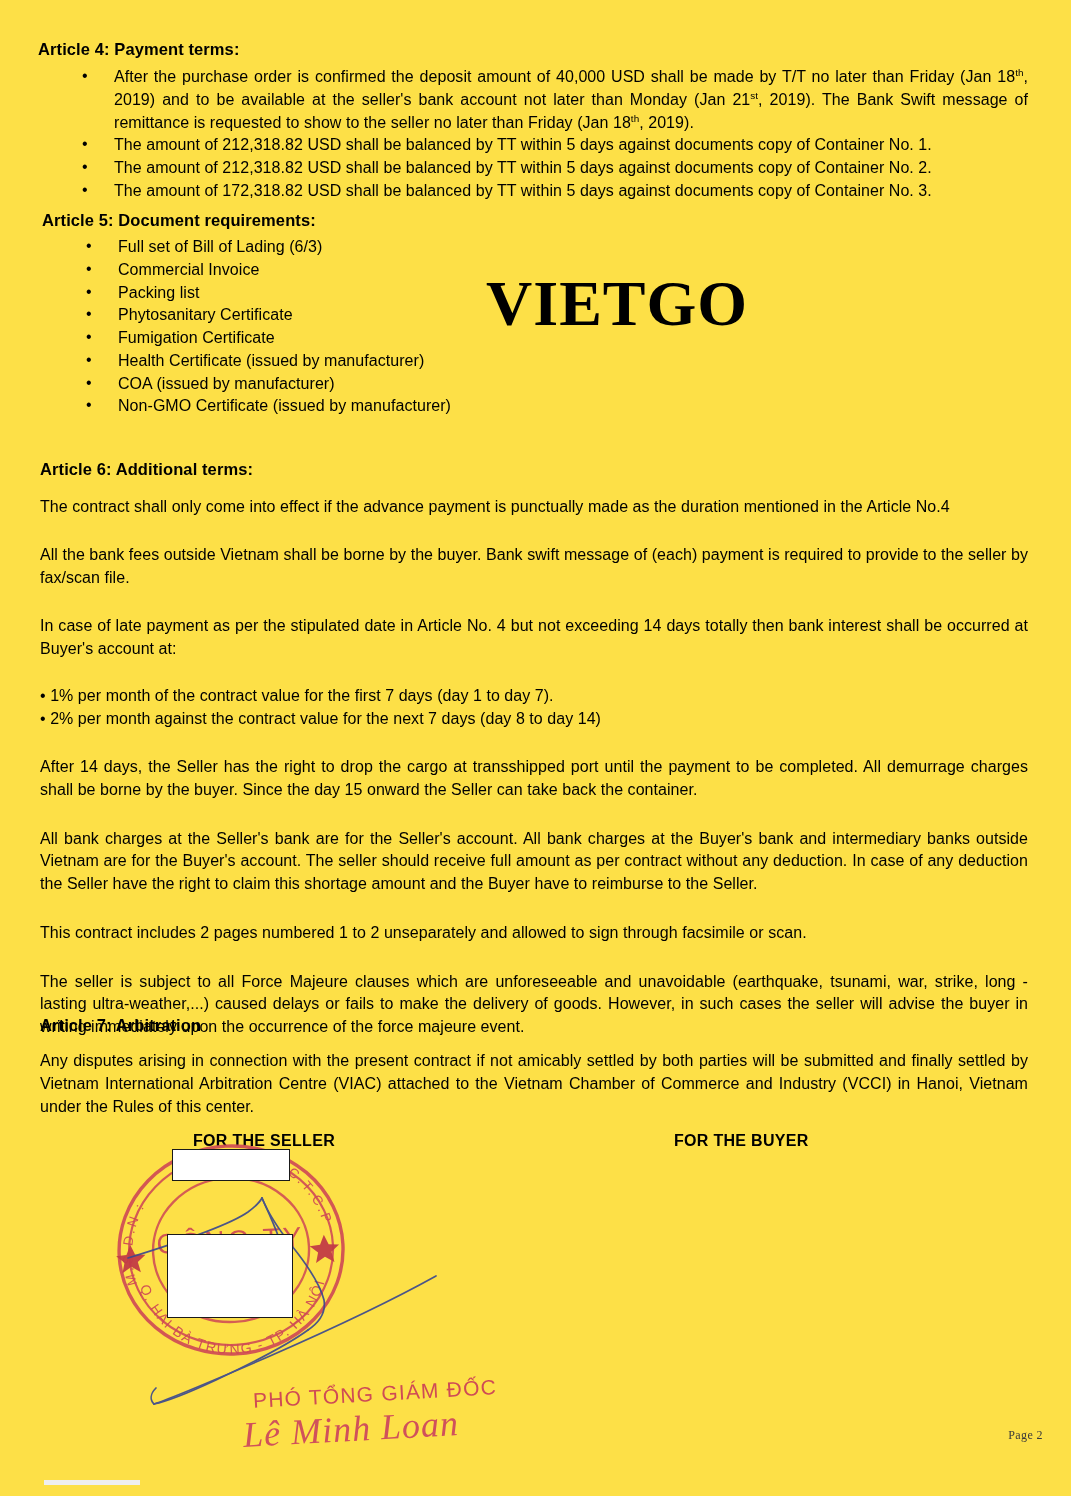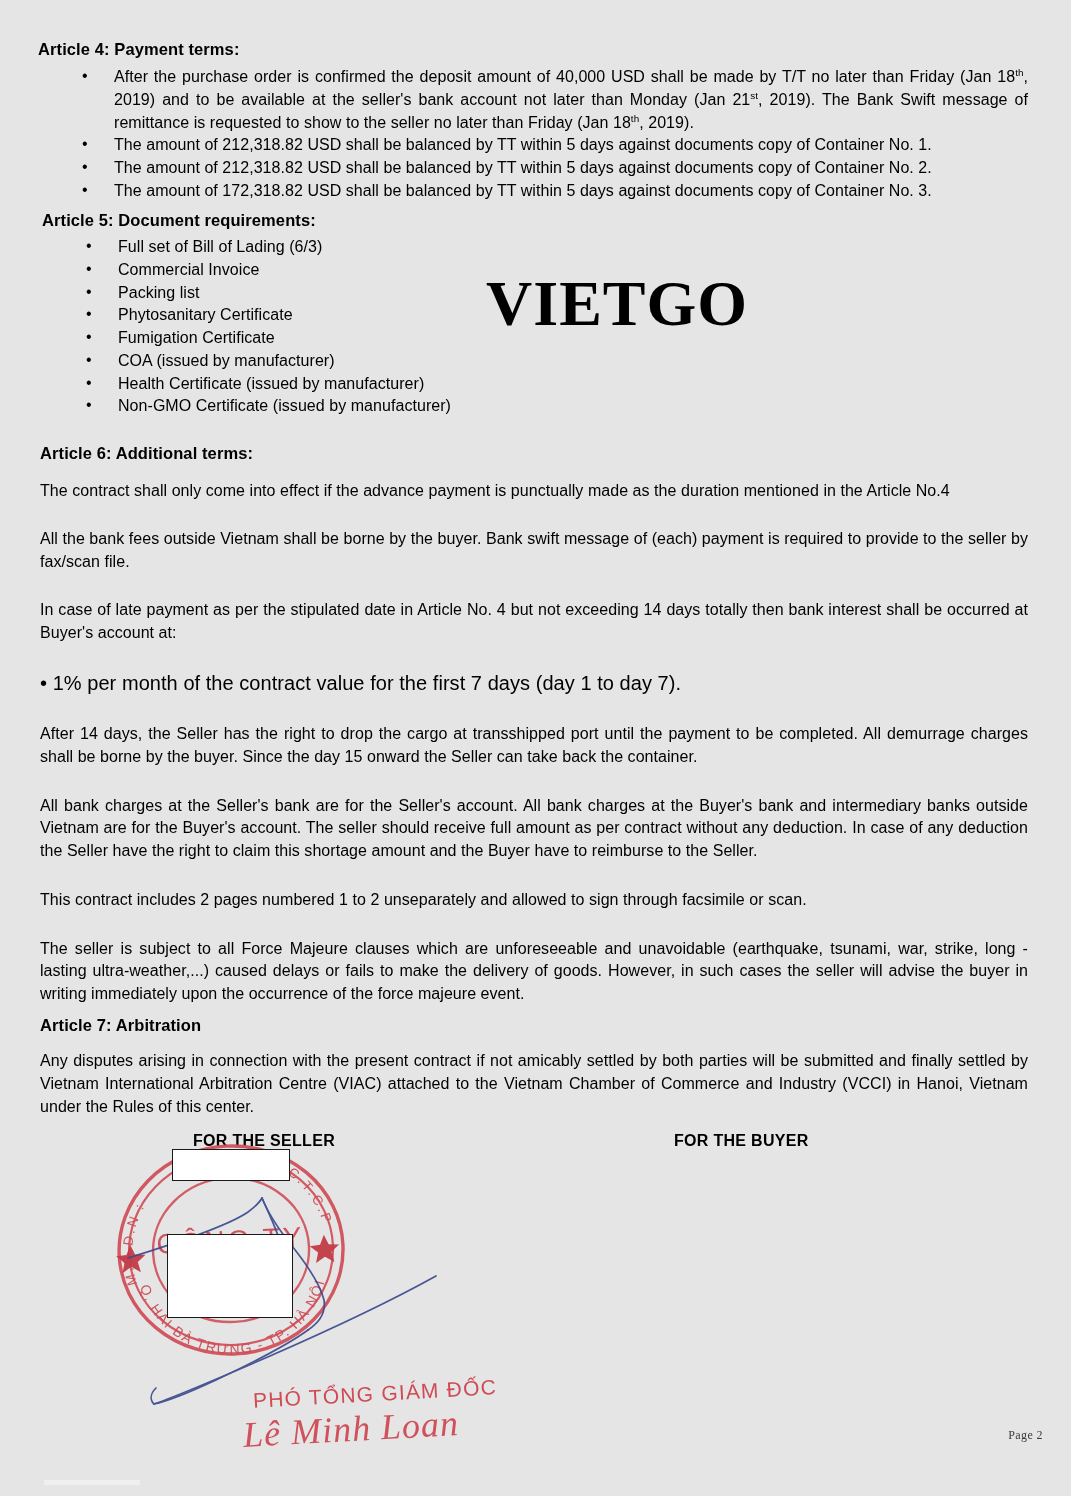--- a/index.html
+++ b/index.html
@@ -8,21 +8,21 @@
     background: #ffffff;
   }
   body {
     font-family: "Liberation Sans", sans-serif;
     color: #000000;
   }
   #page {
     position: relative;
     width: 1071px;
     height: 1496px;
-    background: #e5e5e5;
+    background: #fde047;
     overflow: hidden;
   }
 
   
   .article-head {
     font-weight: bold;
     font-size: 16.5px;
     line-height: 1.35;
     letter-spacing: 0.1px;
   }
@@ -56,21 +56,21 @@
     top: -1px;
     font-size: 16px;
     line-height: 1.42;
   }
   ul.docs-list > li {
     text-align: left;
     padding-left: 76px;
   }
 
   .mini-bullet-line {
-    font-size: 20px;
+    font-size: 16px;
     line-height: 1.42;
     letter-spacing: 0.05px;
   }
 
   
   .blk { position: absolute; }
 
   
   #vietgo-watermark {
     position: absolute;
@@ -183,35 +183,36 @@
   </div>
 
   <div class="blk" style="left:42px; top:209px; width:620px;">
     <div class="article-head">Article 5: Document requirements:</div>
     <ul class="disc-list docs-list" style="margin-top:5px;">
       <li>Full set of Bill of Lading (6/3)</li>
       <li>Commercial Invoice</li>
       <li>Packing list</li>
       <li>Phytosanitary Certificate</li>
       <li>Fumigation Certificate</li>
+      <li>Health Certificate (issued by manufacturer)</li>
       <li>COA (issued by manufacturer)</li>
-      <li>Health Certificate (issued by manufacturer)</li>
       <li>Non-GMO Certificate (issued by manufacturer)</li>
     </ul>
   </div>
 
   <div id="vietgo-watermark">VIETGO</div>
 
-  <div class="blk" style="left:40px; top:442px; width:988px;">
+  <div class="blk" style="left:40px; top:458px; width:988px;">
     <div class="article-head">Article 6: Additional terms:</div>
     <div class="para" style="margin-top:16px;">The contract shall only come into effect if the advance payment is punctually made as the duration mentioned in the Article No.4</div>
     <div class="para" style="margin-top:25px;">All the bank fees outside Vietnam shall be borne by the buyer. Bank swift message of (each) payment is required to provide to the seller by fax/scan file.</div>
     <div class="para" style="margin-top:26px;">In case of late payment as per the stipulated date in Article No. 4 but not exceeding 14 days totally then bank interest shall be occurred at Buyer's account at:</div>
     <div style="margin-top:24px;">
       <div class="mini-bullet-line">• 1% per month of the contract value for the first 7 days (day 1 to day 7).</div>
+      <div class="mini-bullet-line">• 2% per month against the contract value for the next 7 days (day 8 to day 14)</div>
     </div>
     <div class="para" style="margin-top:26px;">After 14 days, the Seller has the right to drop the cargo at transshipped port until the payment to be completed. All demurrage charges shall be borne by the buyer. Since the day 15 onward the Seller can take back the container.</div>
     <div class="para" style="margin-top:26px;">All bank charges at the Seller's bank are for the Seller's account. All bank charges at the Buyer's bank and intermediary banks outside Vietnam are for the Buyer's account. The seller should receive full amount as per contract without any deduction. In case of any deduction the Seller have the right to claim this shortage amount and the Buyer have to reimburse to the Seller.</div>
     <div class="para" style="margin-top:26px;">This contract includes 2 pages numbered 1 to 2 unseparately and allowed to sign through facsimile or scan.</div>
     <div class="para" style="margin-top:26px;">The seller is subject to all Force Majeure clauses which are unforeseeable and unavoidable (earthquake, tsunami, war, strike, long - lasting ultra-weather,...) caused delays or fails to make the delivery of goods. However, in such cases the seller will advise the buyer in writing immediately upon the occurrence of the force majeure event.</div>
   </div>
 
   <div class="blk" style="left:40px; top:1014px; width:988px;">
     <div class="article-head">Article 7:  Arbitration</div>
     <div class="para" style="margin-top:14px;">Any disputes arising in connection with the present contract if not amicably settled by both parties will be submitted and finally settled by Vietnam International Arbitration Centre (VIAC) attached to the Vietnam Chamber of Commerce and Industry (VCCI) in Hanoi, Vietnam under the Rules of this center.</div>

